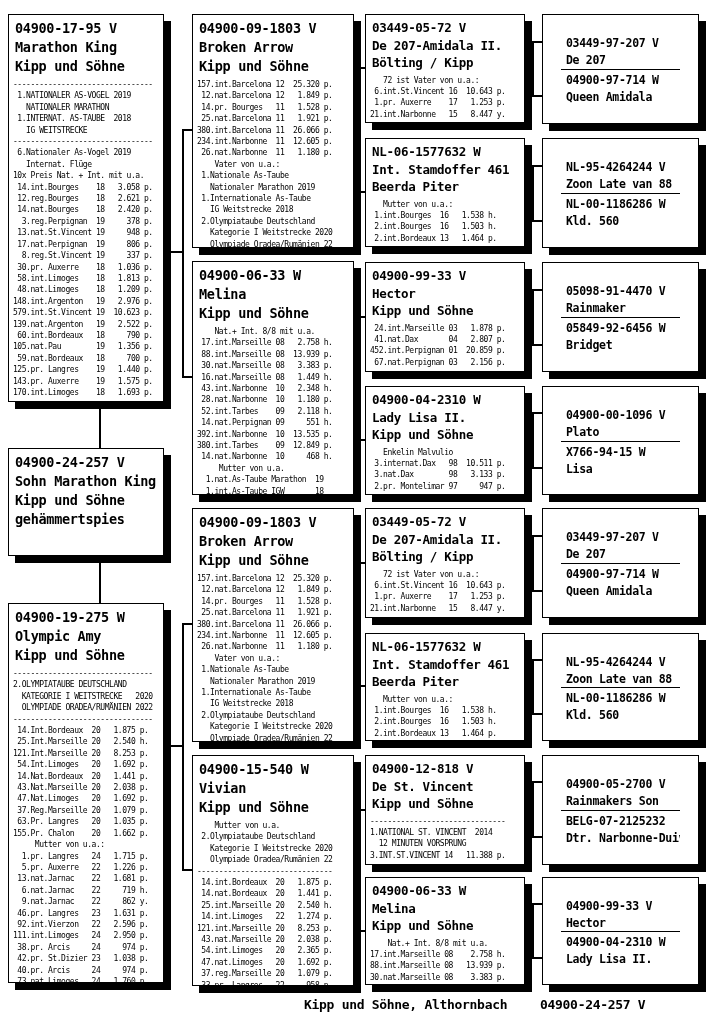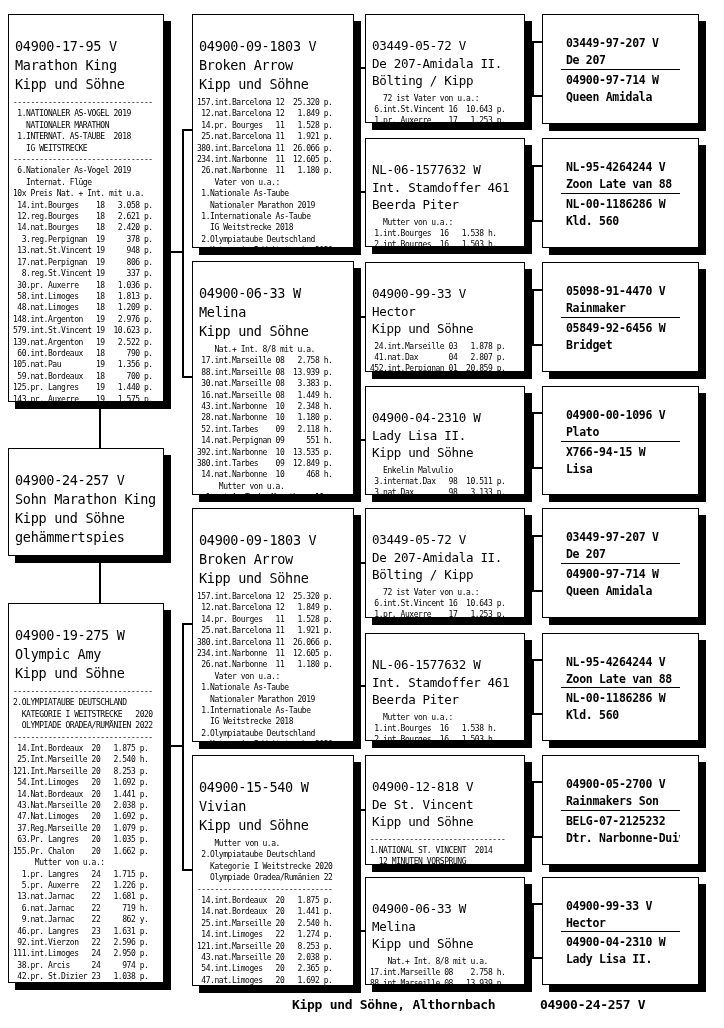--- a/index.html
+++ b/index.html
@@ -1,29 +1,29 @@
 <!DOCTYPE html>
 <html><head>
 <meta charset="utf-8">
 <style>
   html,body{margin:0;padding:0;background:#fff;}
   .page{position:relative;width:724px;height:1028px;background:#ffffff;color:#000;
         font-family:"DejaVu Sans Mono",monospace;overflow:hidden;}
   .box{position:absolute;background:#fff;border:1.5px solid #000;box-shadow:7px 7px 0 #000;
        box-sizing:border-box;padding:2px 4px;overflow:hidden;}
-  .hdr{font-weight:normal;font-size:13.5px;line-height:19px;letter-spacing:-0.3px;
-       white-space:pre;margin:20px 0 3px 2px;}
+  .hdr{font-weight:bold;font-size:13.5px;line-height:19px;letter-spacing:-0.3px;
+       white-space:pre;margin:2px 0 3px 2px;}
   .hdr3{font-size:12.5px;line-height:17.5px;}
   .bd{font-size:8px;line-height:11.4px;letter-spacing:-0.45px;white-space:pre;}
   .pair{padding:18px;}
   .sub{box-sizing:border-box;height:50%;padding:2px 5px;font-weight:bold;font-size:11.5px;
        line-height:17px;letter-spacing:-0.3px;white-space:pre;overflow:hidden;}
   .sub2{border-top:1.5px solid #000;}
   .footer{position:absolute;top:997px;font-weight:bold;font-size:13px;letter-spacing:-0.3px;white-space:pre;}
-  #ft-l{left:10px;margin-top:41px;} #ft-c{left:268px;padding-left:24px;} #ft-r{left:540px;}
+  #ft-l{left:10px;margin-top:41px;} #ft-c{left:280px;padding-left:24px;} #ft-r{left:540px;}
   #connectors{position:absolute;left:0;top:0;pointer-events:none;}
 
   #b11{left:8px;top:14px;width:156px;height:388px;}
   #b12{left:8px;top:448px;width:156px;height:108px;}
   #b13{left:8px;top:603px;width:156px;height:380px;}
   #b21{left:192px;top:14px;width:162px;height:234px;}
   #b22{left:192px;top:261px;width:162px;height:234px;}
   #b23{left:192px;top:508px;width:162px;height:234px;}
   #b24{left:192px;top:755px;width:162px;height:231px;}
   #b31{left:365px;top:14px;width:160px;height:109px;}

